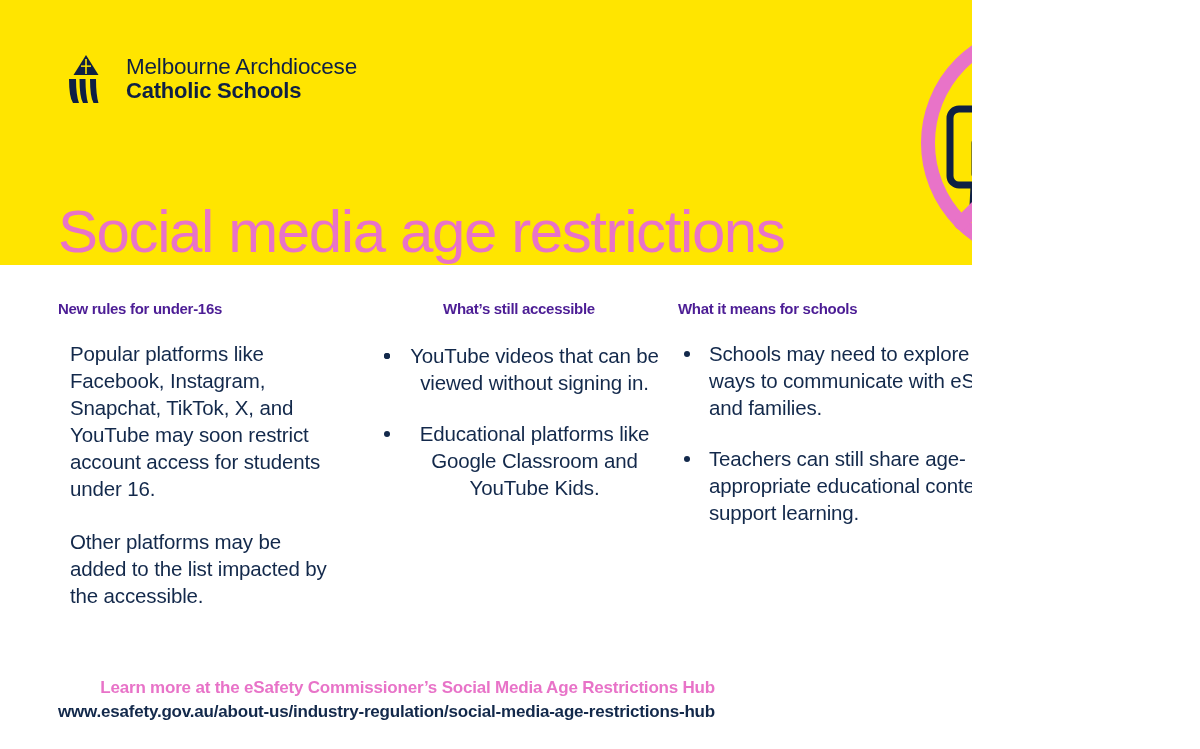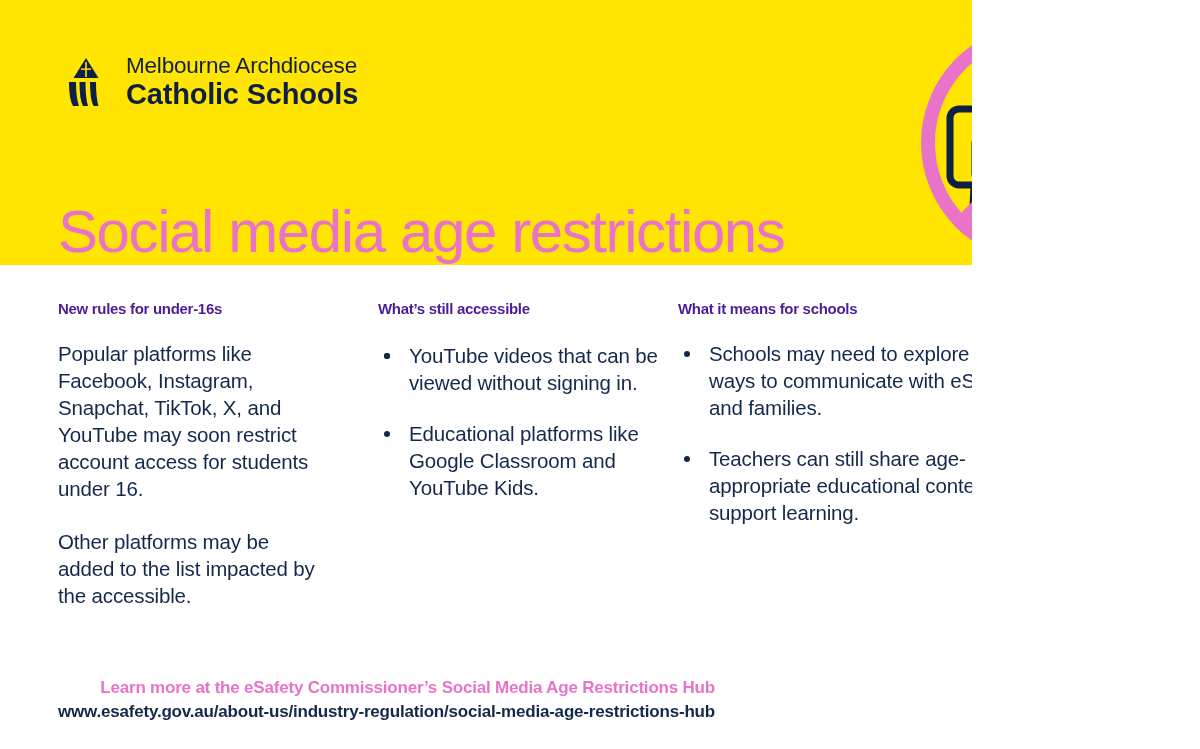--- a/index.html
+++ b/index.html
@@ -54,21 +54,21 @@
     line-height: 1.12;
   }
   .logo-line1 {
     font-size: 22.5px;
     font-weight: 400;
     letter-spacing: -0.2px;
     color: #0F2044;
     white-space: nowrap;
   }
   .logo-line2 {
-    font-size: 29px;
+    font-size: 22px;
     font-weight: 700;
     letter-spacing: -0.2px;
     color: #0F2044;
     white-space: nowrap;
   }
 
   
   .poster-title {
     position: absolute;
     left: 58px;
@@ -102,39 +102,39 @@
     left: 0;
     top: 300px;
     width: 1200px;
     display: flex;
     align-items: flex-start;
   }
   .col {
     box-sizing: border-box;
   }
   .col-1 { width: 340px; padding-left: 58px; padding-right: 10px; }
-  .col-2 { width: 330px; padding-left: 38px; padding-right: 10px; }
+  .col-2 { width: 330px; padding-left: 38px; padding-right: 10px; text-align: center; }
   .col-3 { width: 370px; padding-left: 8px; padding-right: 10px; }
 
   .col-heading {
     font-size: 15px;
     font-weight: 700;
     color: #4c1d95;
     letter-spacing: -0.3px;
     margin: 0 0 22px 0;
     line-height: 1.2;
     white-space: nowrap;
   }
 
   .para {
     font-size: 20.5px;
     font-weight: 400;
     color: #13294B;
     line-height: 1.32;
-    margin: 0 0 26px 0;
+    margin: 0 0 26px 12px;
     letter-spacing: -0.15px;
   }
   .para:last-child { margin-bottom: 0; }
 
   .bullets {
     list-style: none;
     margin: 0;
     padding: 0;
   }
   .bullet {

